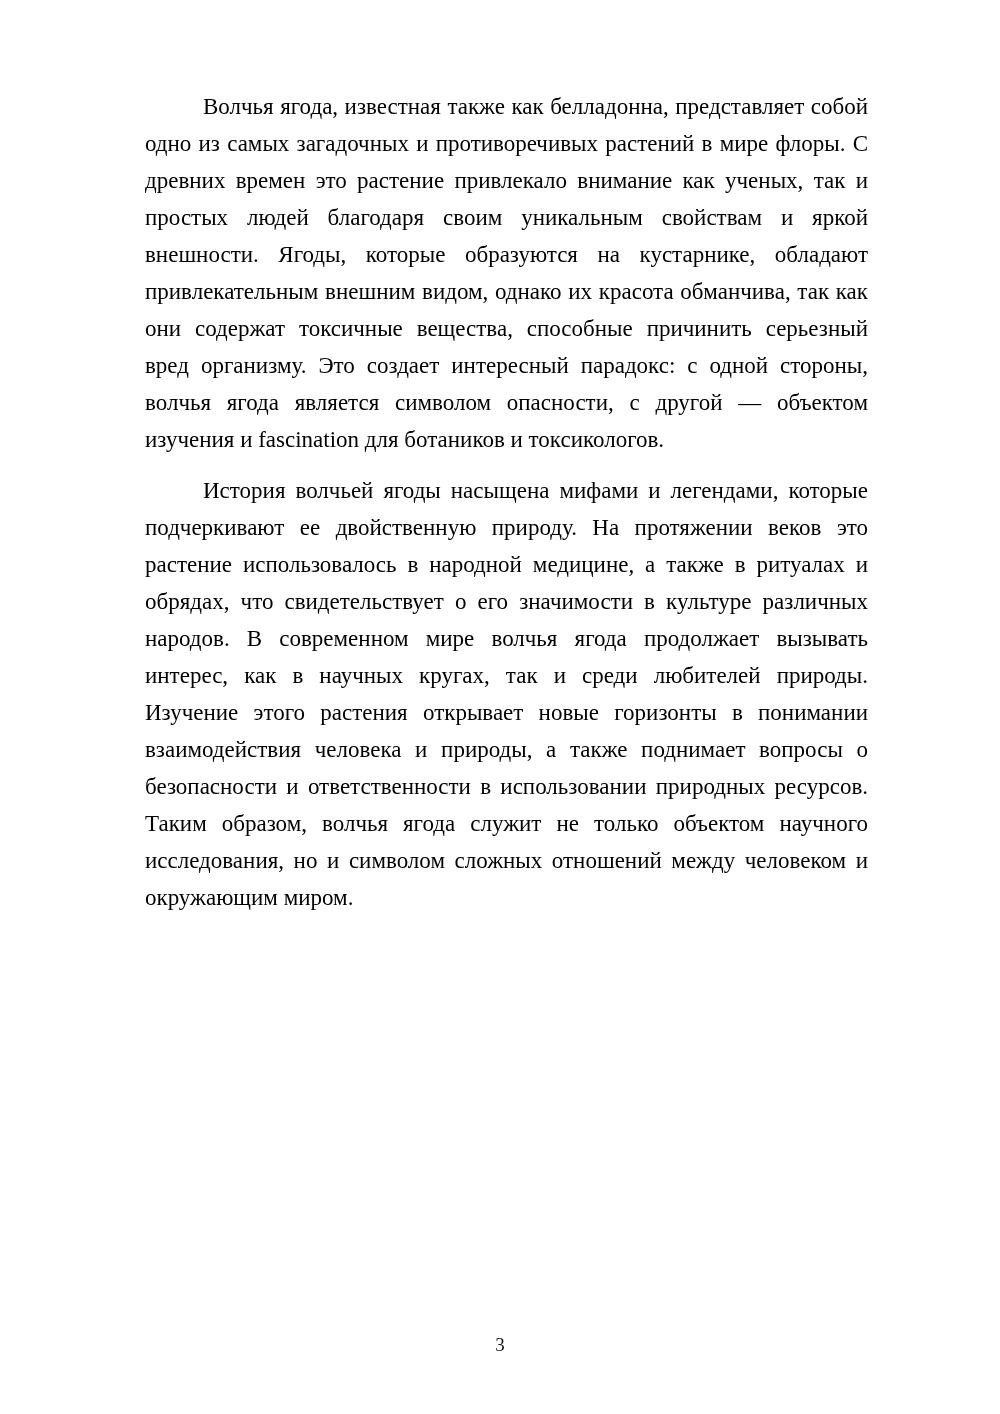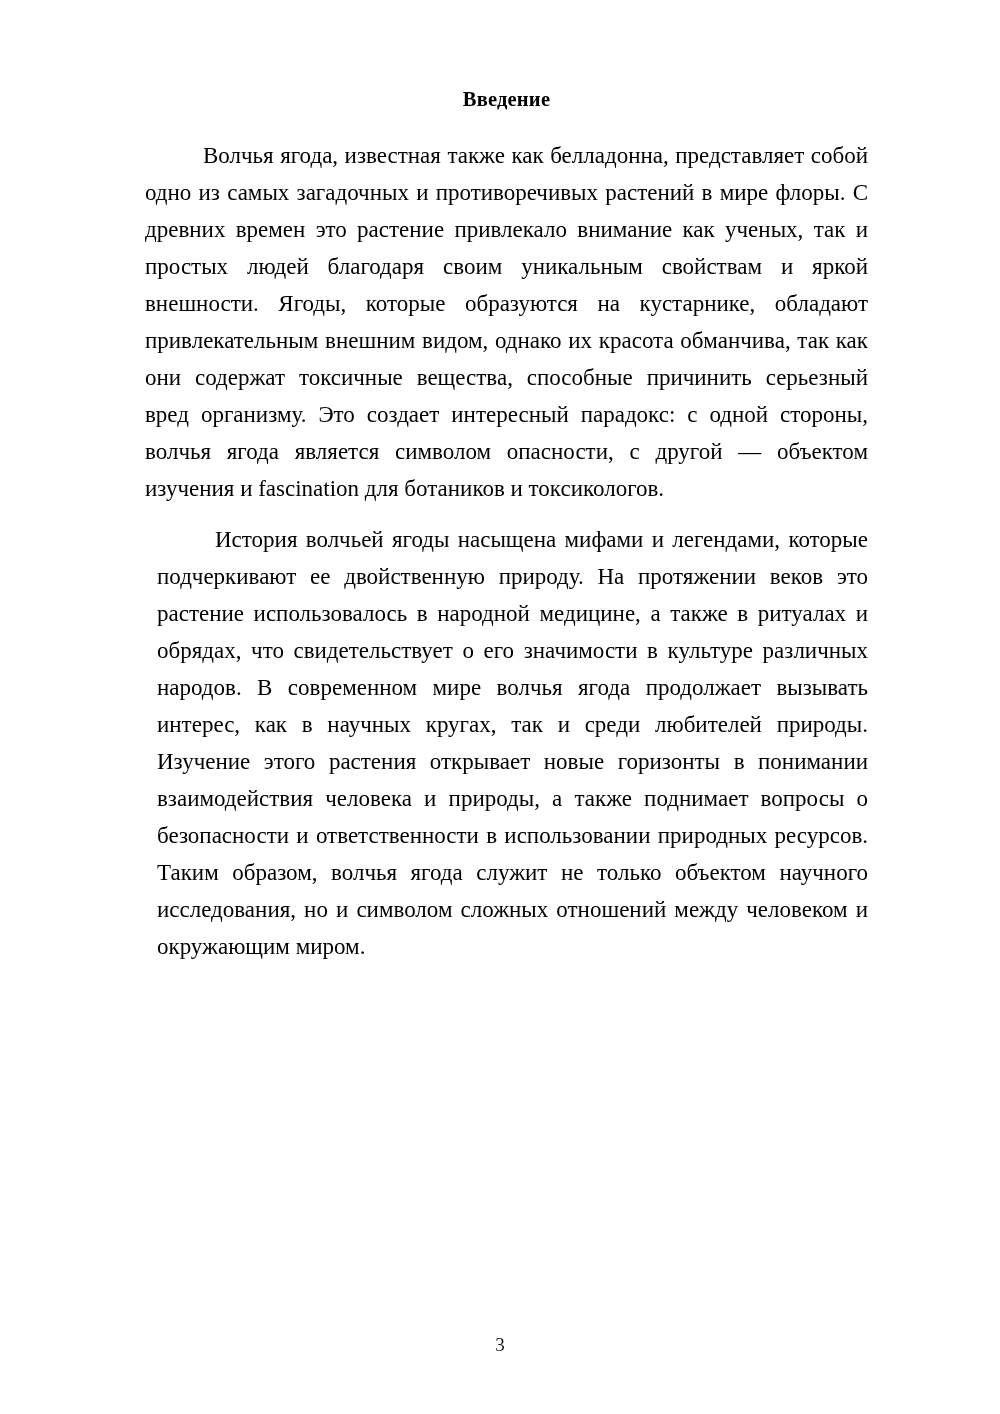--- a/index.html
+++ b/index.html
@@ -37,38 +37,36 @@
     line-height: 37px;
     text-align: justify;
     text-align-last: left;
     text-indent: 58px;
     margin: 0 0 14px 0;
     padding-right: 62px;
     hyphens: none;
   }
   .body-text:last-of-type {
     margin-bottom: 0;
-    margin-left: 12px;
   }
   .page-number {
     position: absolute;
     left: 0;
     right: 0;
     bottom: 58px;
     text-align: center;
     font-size: 19px;
     color: #1a1a1a;
   }
 </style>
 </head>
 <body>
 
 <div class="page">
 
-  <h1 class="doc-title">Введение</h1>
 
   <p class="body-text">Волчья ягода, известная также как белладонна, представляет собой одно из самых загадочных и противоречивых растений в мире флоры. С древних времен это растение привлекало внимание как ученых, так и простых людей благодаря своим уникальным свойствам и яркой внешности. Ягоды, которые образуются на кустарнике, обладают привлекательным внешним видом, однако их красота обманчива, так как они содержат токсичные вещества, способные причинить серьезный вред организму. Это создает интересный парадокс: с одной стороны, волчья ягода является символом опасности, с другой — объектом изучения и fascination для ботаников и токсикологов.</p>
 
   <p class="body-text">История волчьей ягоды насыщена мифами и легендами, которые подчеркивают ее двойственную природу. На протяжении веков это растение использовалось в народной медицине, а также в ритуалах и обрядах, что свидетельствует о его значимости в культуре различных народов. В современном мире волчья ягода продолжает вызывать интерес, как в научных кругах, так и среди любителей природы. Изучение этого растения открывает новые горизонты в понимании взаимодействия человека и природы, а также поднимает вопросы о безопасности и ответственности в использовании природных ресурсов. Таким образом, волчья ягода служит не только объектом научного исследования, но и символом сложных отношений между человеком и окружающим миром.</p>
 
   <div class="page-number">3</div>
 
 </div>
 
 </body></html>

